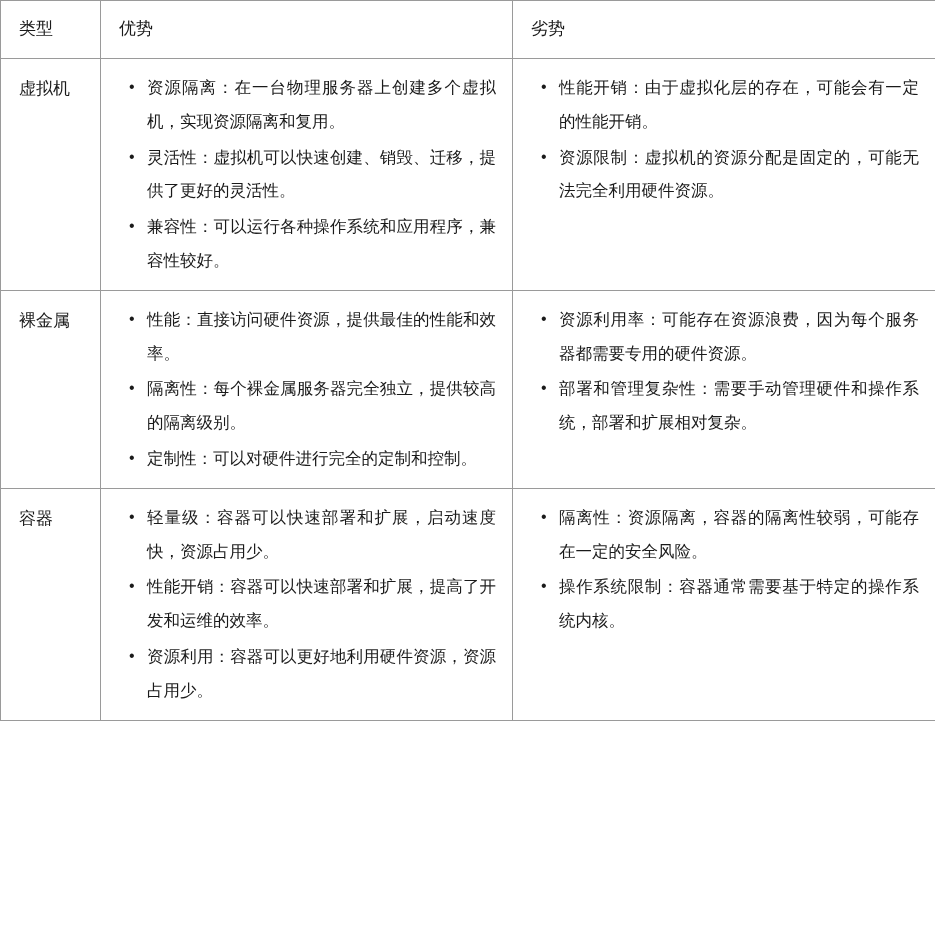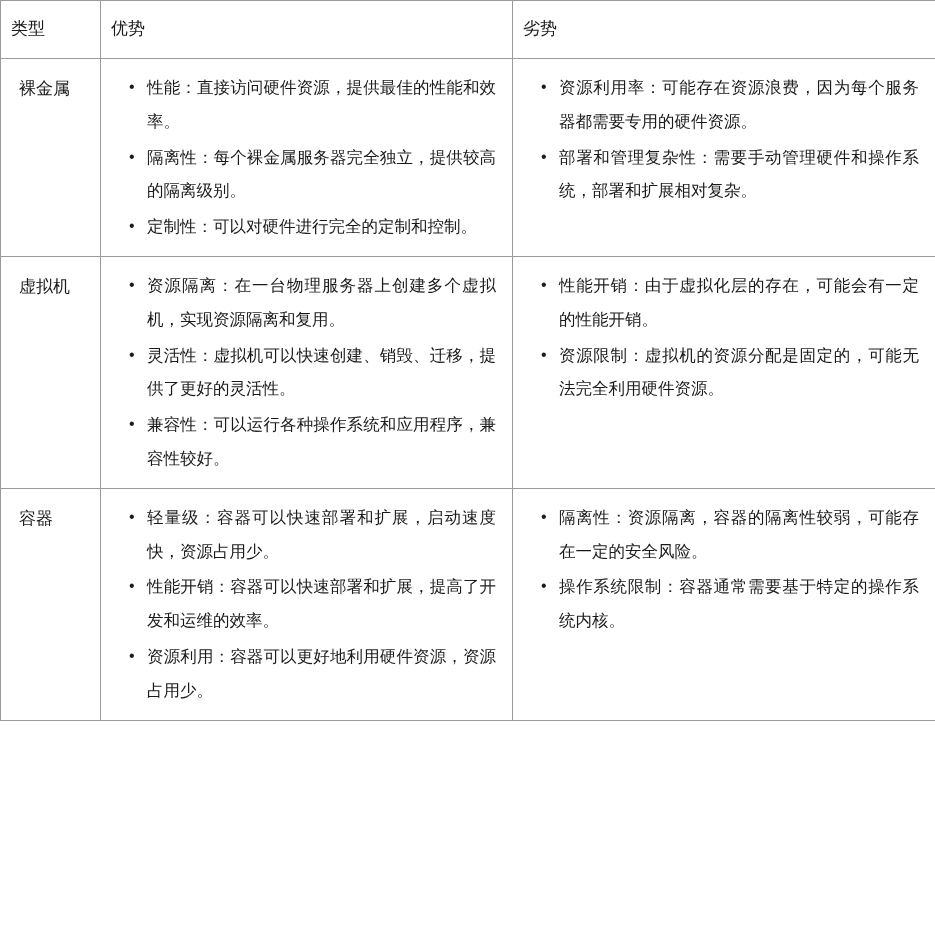--- a/index.html
+++ b/index.html
@@ -31,21 +31,21 @@
   table.compare td {
     border: 1px solid #9a9a9a;
     vertical-align: top;
     padding: 0;
   }
   table.compare th {
     font-weight: normal;
     text-align: left;
   }
   .hdr-cell {
-    padding: 14px 12px 14px 10px;
+    padding: 14px 12px 14px 18px;
     font-size: 17px;
     line-height: 1.7;
     color: #1a1a1a;
   }
   .hdr-cell.narrow {
     padding-right: 30px;
   }
   .type-cell {
     padding: 14px 12px 14px 18px;
     font-size: 17px;
@@ -99,52 +99,52 @@
         </th>
         <th>
           <div class="hdr-cell">劣势</div>
         </th>
       </tr>
     </thead>
     <tbody>
 
       <tr>
         <td>
+          <div class="type-cell">虚拟机</div>
+        </td>
+        <td>
+          <ul class="points">
+            <li><span class="bullet">•</span><span>资源隔离：在一台物理服务器上创建多个虚拟机，实现资源隔离和复用。</span></li>
+            <li><span class="bullet">•</span><span>灵活性：虚拟机可以快速创建、销毁、迁移，提供了更好的灵活性。</span></li>
+            <li><span class="bullet">•</span><span>兼容性：可以运行各种操作系统和应用程序，兼容性较好。</span></li>
+          </ul>
+        </td>
+        <td>
+          <ul class="points">
+            <li><span class="bullet">•</span><span>性能开销：由于虚拟化层的存在，可能会有一定的性能开销。</span></li>
+            <li><span class="bullet">•</span><span>资源限制：虚拟机的资源分配是固定的，可能无法完全利用硬件资源。</span></li>
+          </ul>
+        </td>
+      </tr>
+
+      <tr>
+        <td>
           <div class="type-cell">裸金属</div>
         </td>
         <td>
           <ul class="points">
             <li><span class="bullet">•</span><span>性能：直接访问硬件资源，提供最佳的性能和效率。</span></li>
             <li><span class="bullet">•</span><span>隔离性：每个裸金属服务器完全独立，提供较高的隔离级别。</span></li>
             <li><span class="bullet">•</span><span>定制性：可以对硬件进行完全的定制和控制。</span></li>
           </ul>
         </td>
         <td>
           <ul class="points">
             <li><span class="bullet">•</span><span>资源利用率：可能存在资源浪费，因为每个服务器都需要专用的硬件资源。</span></li>
             <li><span class="bullet">•</span><span>部署和管理复杂性：需要手动管理硬件和操作系统，部署和扩展相对复杂。</span></li>
-          </ul>
-        </td>
-      </tr>
-
-      <tr>
-        <td>
-          <div class="type-cell">虚拟机</div>
-        </td>
-        <td>
-          <ul class="points">
-            <li><span class="bullet">•</span><span>资源隔离：在一台物理服务器上创建多个虚拟机，实现资源隔离和复用。</span></li>
-            <li><span class="bullet">•</span><span>灵活性：虚拟机可以快速创建、销毁、迁移，提供了更好的灵活性。</span></li>
-            <li><span class="bullet">•</span><span>兼容性：可以运行各种操作系统和应用程序，兼容性较好。</span></li>
-          </ul>
-        </td>
-        <td>
-          <ul class="points">
-            <li><span class="bullet">•</span><span>性能开销：由于虚拟化层的存在，可能会有一定的性能开销。</span></li>
-            <li><span class="bullet">•</span><span>资源限制：虚拟机的资源分配是固定的，可能无法完全利用硬件资源。</span></li>
           </ul>
         </td>
       </tr>
 
       <tr>
         <td>
           <div class="type-cell">容器</div>
         </td>
         <td>
           <ul class="points">

